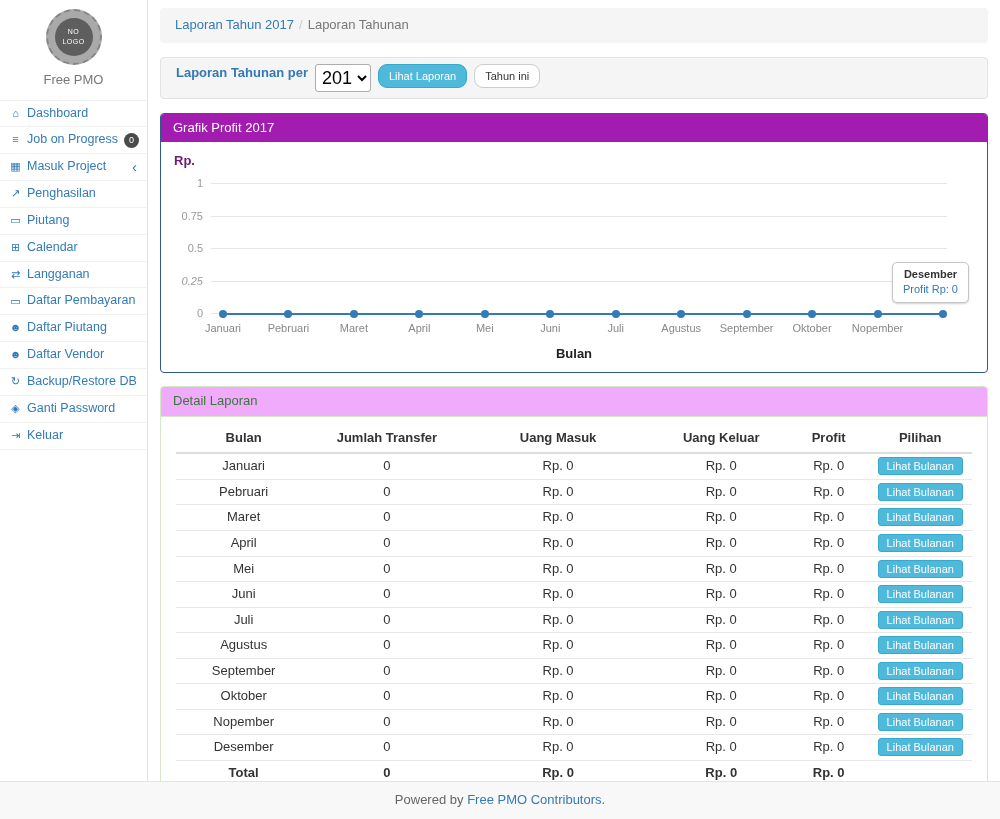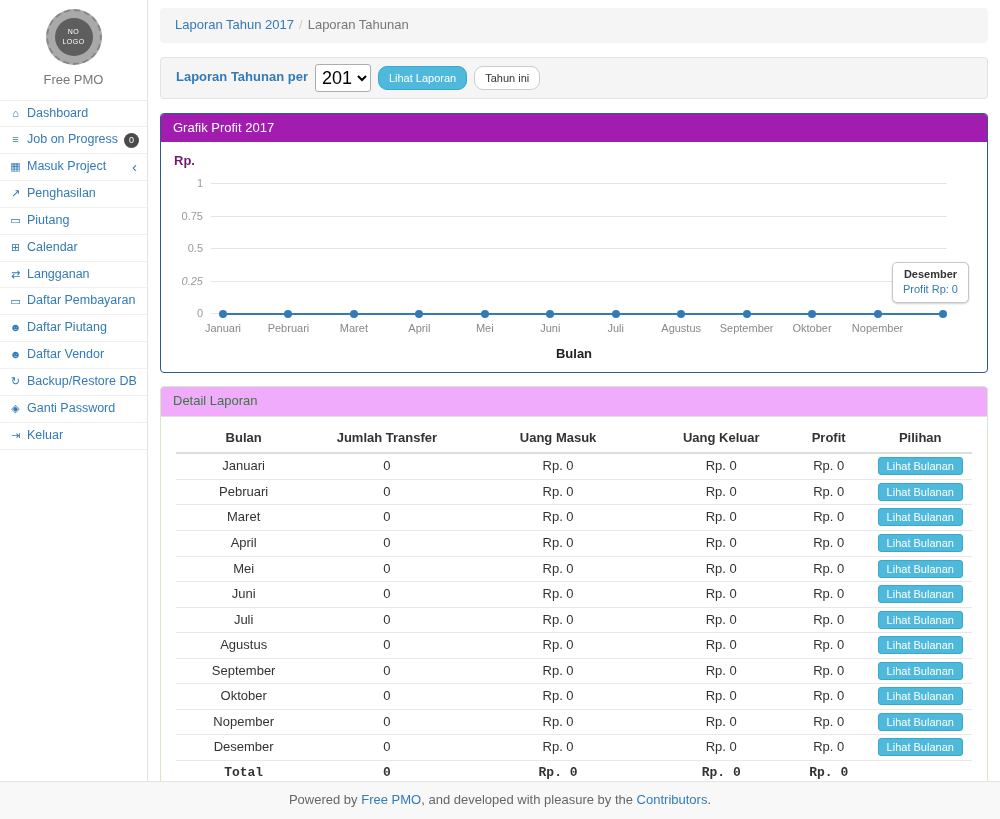--- a/index.html
+++ b/index.html
@@ -24,21 +24,21 @@
   .mi-icon { width: 15px; flex: 0 0 15px; margin-right: 4px; font-size: 11px; text-align: center; color: #337ab7; }
   .mi-badge { margin-left: auto; background: #4a4a4a; color: #fff; min-width: 15px; height: 15px; line-height: 15px;
               border-radius: 8px; font-size: 9px; text-align: center; padding: 0 3px; }
   .mi-chevron { margin-left: auto; font-size: 15px; line-height: 12px; color: #337ab7; padding-right: 2px; }
 
   
   .content { flex: 1; padding: 8px 12px 0; background: #fff; overflow: hidden; }
   .breadcrumb { background: #f5f5f5; border-radius: 4px; padding: 8px 15px; margin-bottom: 14px; color: #777; }
   .bc-sep { margin: 0 5px; color: #ccc; }
   .filter-bar { background: #f5f5f5; border: 1px solid #e3e3e3; border-radius: 4px; padding: 6px 15px;
-                margin-bottom: 14px; display: flex; align-items: center; gap: 7px; }
+                margin-bottom: 14px; display: flex; align-items: flex-start; gap: 7px; }
   .filter-label { color: #337ab7; font-weight: bold; }
   select.year-select { font: inherit; font-size: 18px; width: 56px; padding: 2px 2px; border: 1px solid #adadad;
                        border-radius: 3px; background: #fff; }
   .btn { font-size: 11px; padding: 5px 10px; border-radius: 9px; border: 1px solid transparent; cursor: pointer;
          font-family: inherit; }
   .btn-info { background: #4eb9da; border-color: #39a9cb; color: #fff; }
   .btn-default { background: #fff; border-color: #ccc; color: #333; }
 
   
   .panel { border-radius: 4px; margin-bottom: 13px; background: #fff; }
@@ -69,21 +69,21 @@
 
   
   .table-body { padding: 7px 15px 11px; }
   table.report { width: 100%; border-collapse: collapse; font-size: 13px; }
   .report th { padding: 5px 8px; border-bottom: 2px solid #ddd; font-weight: bold; }
   .report td { padding: 3px 8px; border-top: 1px solid #e8e8e8; }
   .report tbody tr:first-child td { border-top: none; }
   .report th:nth-child(1){width:17%} .report th:nth-child(2){width:19%} .report th:nth-child(3){width:24%}
   .report th:nth-child(4){width:17%} .report th:nth-child(5){width:10%} .report th:nth-child(6){width:13%}
   .col-c { text-align: center; } .col-r { text-align: center; }
-  .total-row td { font-weight: bold; font-family: Liberation Mono, monospace; }
+  .total-row td { font-weight: bold; }
   .btn-xs { font-size: 11px; padding: 2px 8px; border-radius: 3px; border: 1px solid #39a9cb; background: #4eb9da;
             color: #fff; cursor: pointer; font-family: inherit; }
 
   
   .footer { height: 38px; background: #f8f8f8; border-top: 1px solid #e4e4e4; display: flex; align-items: center;
             justify-content: center; color: #666; }
 </style>
 </head>
 <body>
 
@@ -341,14 +341,14 @@
               </tr>
             </tbody>
         </table>
       </div>
     </section>
 
   </main>
 </div>
 
 <footer class="footer">
-  <span>Powered by </span>&nbsp;<a>Free PMO</a><span>, and developed with pleasure by the </span>&nbsp;<a>Contributors</a><span>.</span>
+  <span>Powered by </span>&nbsp;<a>Free PMO</a>&nbsp;<a>Contributors</a><span>.</span>
 </footer>
 
 </body></html>

